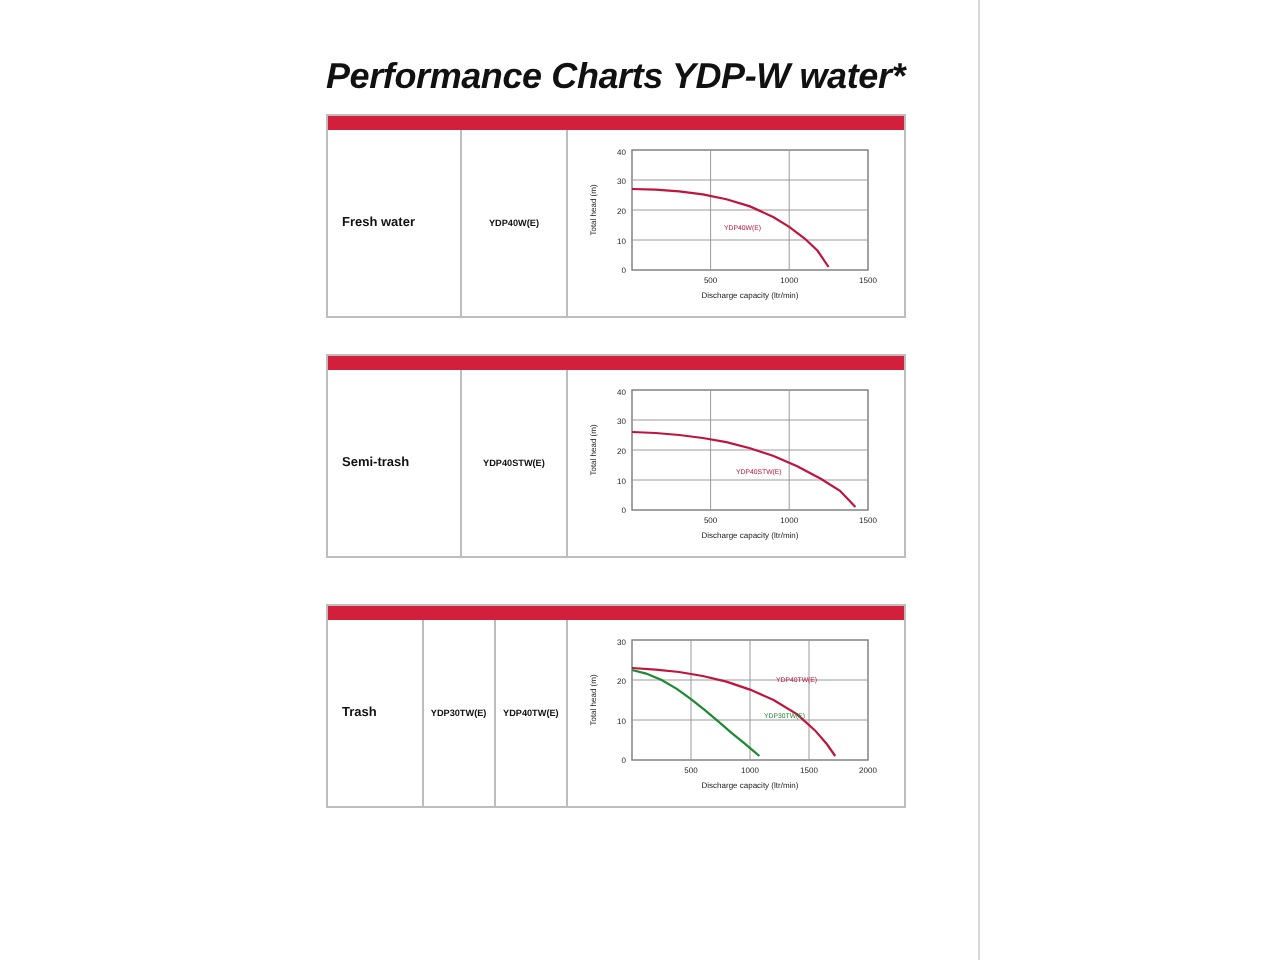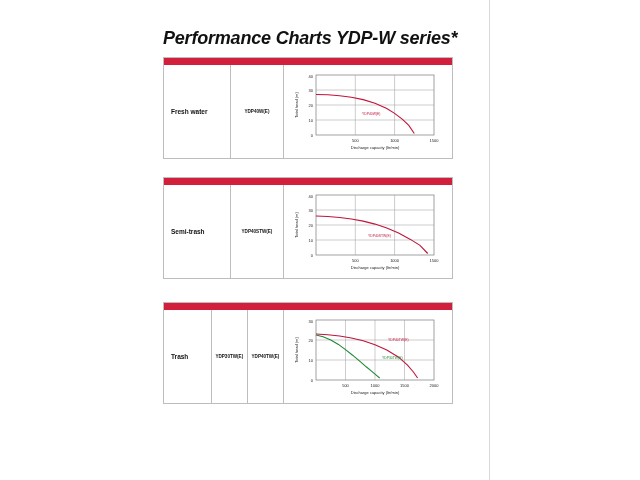--- a/index.html
+++ b/index.html
@@ -80,21 +80,21 @@
   .blk1{top:57px;}
   .blk2{top:177px;}
   .blk3{top:302px;}
 </style>
 </head>
 <body>
 
 <div class="page">
   <div class="page-edge"></div>
 
-  <div class="title">Performance Charts YDP-W series*</div>
+  <div class="title">Performance Charts YDP-W water*</div>
 
   <div class="block blk1">
     <div class="redbar"></div>
     <div class="row">
       <div class="cell cell-name">
         <span>Fresh water</span>
       </div>
       <div class="cell cell-model">
         <span>YDP40W(E)</span>
       </div>

